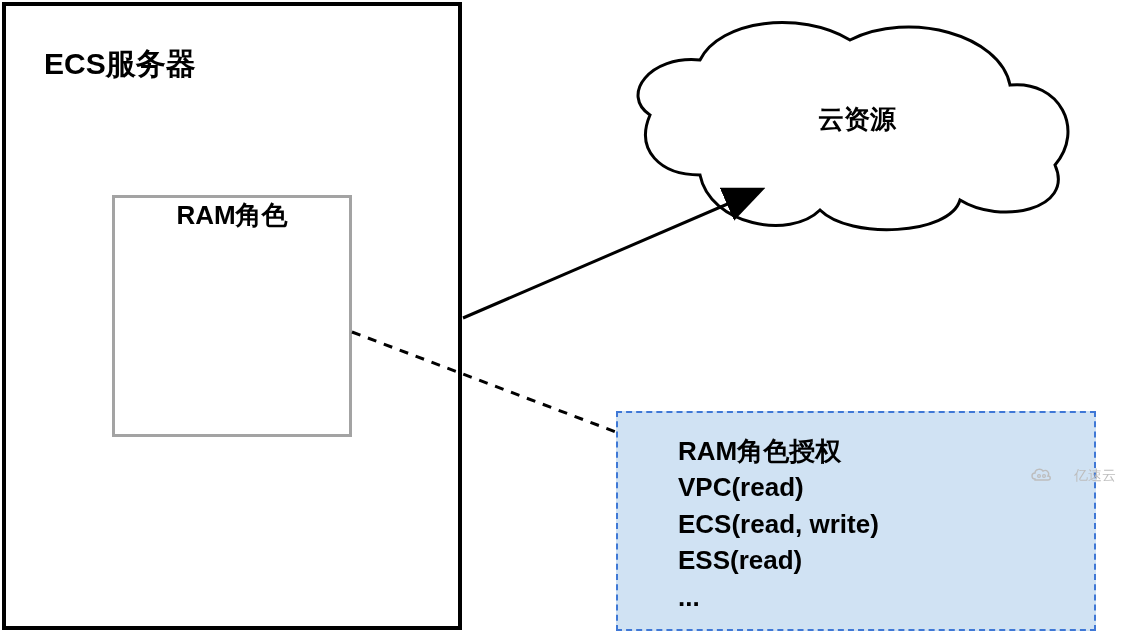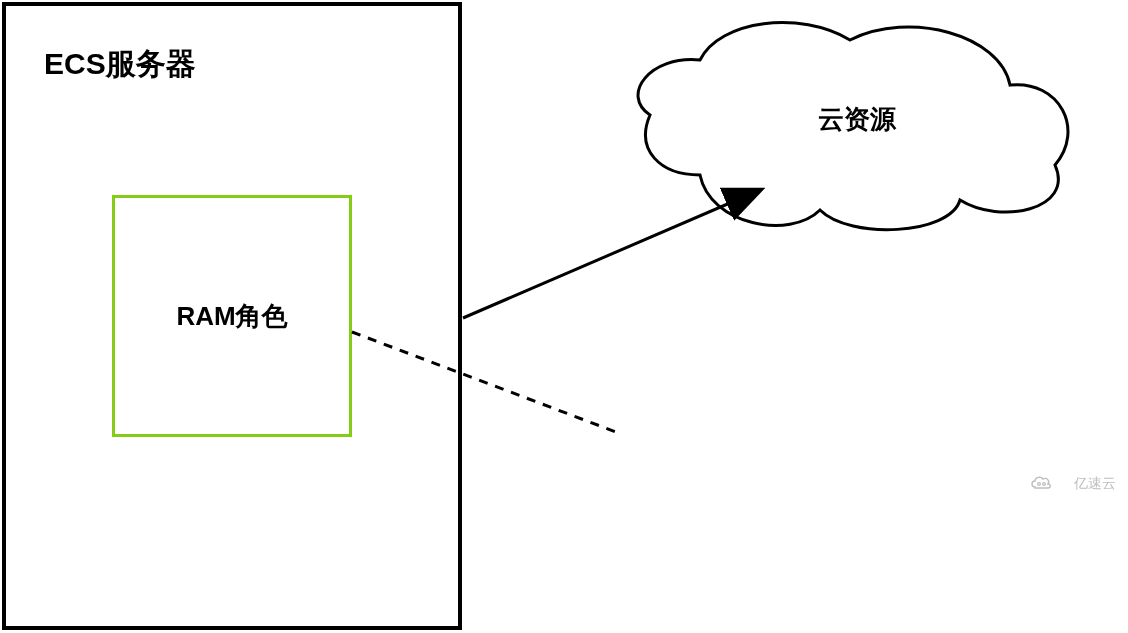--- a/index.html
+++ b/index.html
@@ -17,25 +17,25 @@
     height: 493px;
   }
   .box-outer {
     position: absolute;
     border: 4px solid #000;
     box-sizing: border-box;
     background: #fff;
   }
   .box-inner {
     position: absolute;
-    border: 3px solid #84cc16;
+    border: 3px solid #a3a3a3;
     box-sizing: border-box;
     background: #fff;
     display: flex;
-    align-items: center;
+    align-items: flex-start;
     justify-content: center;
   }
   .title-text {
     position: absolute;
     font-weight: 700;
     font-size: 30px;
     color: #000;
   }
   .role-text {
     font-weight: 700;
@@ -66,21 +66,21 @@
   }
   .cloud-text {
     font-weight: 700;
     font-size: 26px;
     fill: #000;
     text-anchor: middle;
   }
   .watermark {
     position: absolute;
     right: 12px;
-    bottom: 0;
+    bottom: 8px;
     font-size: 14px;
     color: #bdbdbd;
     display: flex;
     align-items: center;
     gap: 21px;
   }
   .watermark svg path, .watermark svg circle { stroke: #bdbdbd; }
 </style>
 </head>
 <body>
@@ -89,20 +89,27 @@
 
   <div class="box-outer" style="left:2px; top:2px; width:460px; height:628px;">
   </div>
 
   <div class="title-text" style="left:44px; top:44px;">ECS服务器</div>
 
   <div class="box-inner" style="left:112px; top:195px; width:240px; height:242px;">
     <span class="role-text">RAM角色</span>
   </div>
 
+  <div class="perm-box" style="left:616px; top:411px; width:480px; height:220px;">
+    <div class="perm-line">RAM角色授权</div>
+    <div class="perm-line">VPC(read)</div>
+    <div class="perm-line">ECS(read, write)</div>
+    <div class="perm-line">ESS(read)</div>
+    <div class="perm-line">...</div>
+  </div>
 
   <svg class="svg-layer" viewBox="0 0 1128 633">
     <defs>
       <marker id="arrowhead" markerWidth="14" markerHeight="12" refX="12" refY="6" orient="auto">
         <path d="M0,0 L14,6 L0,12 Z" fill="#000"></path>
       </marker>
     </defs>
 
     <g>
       <path d="M 700 175

